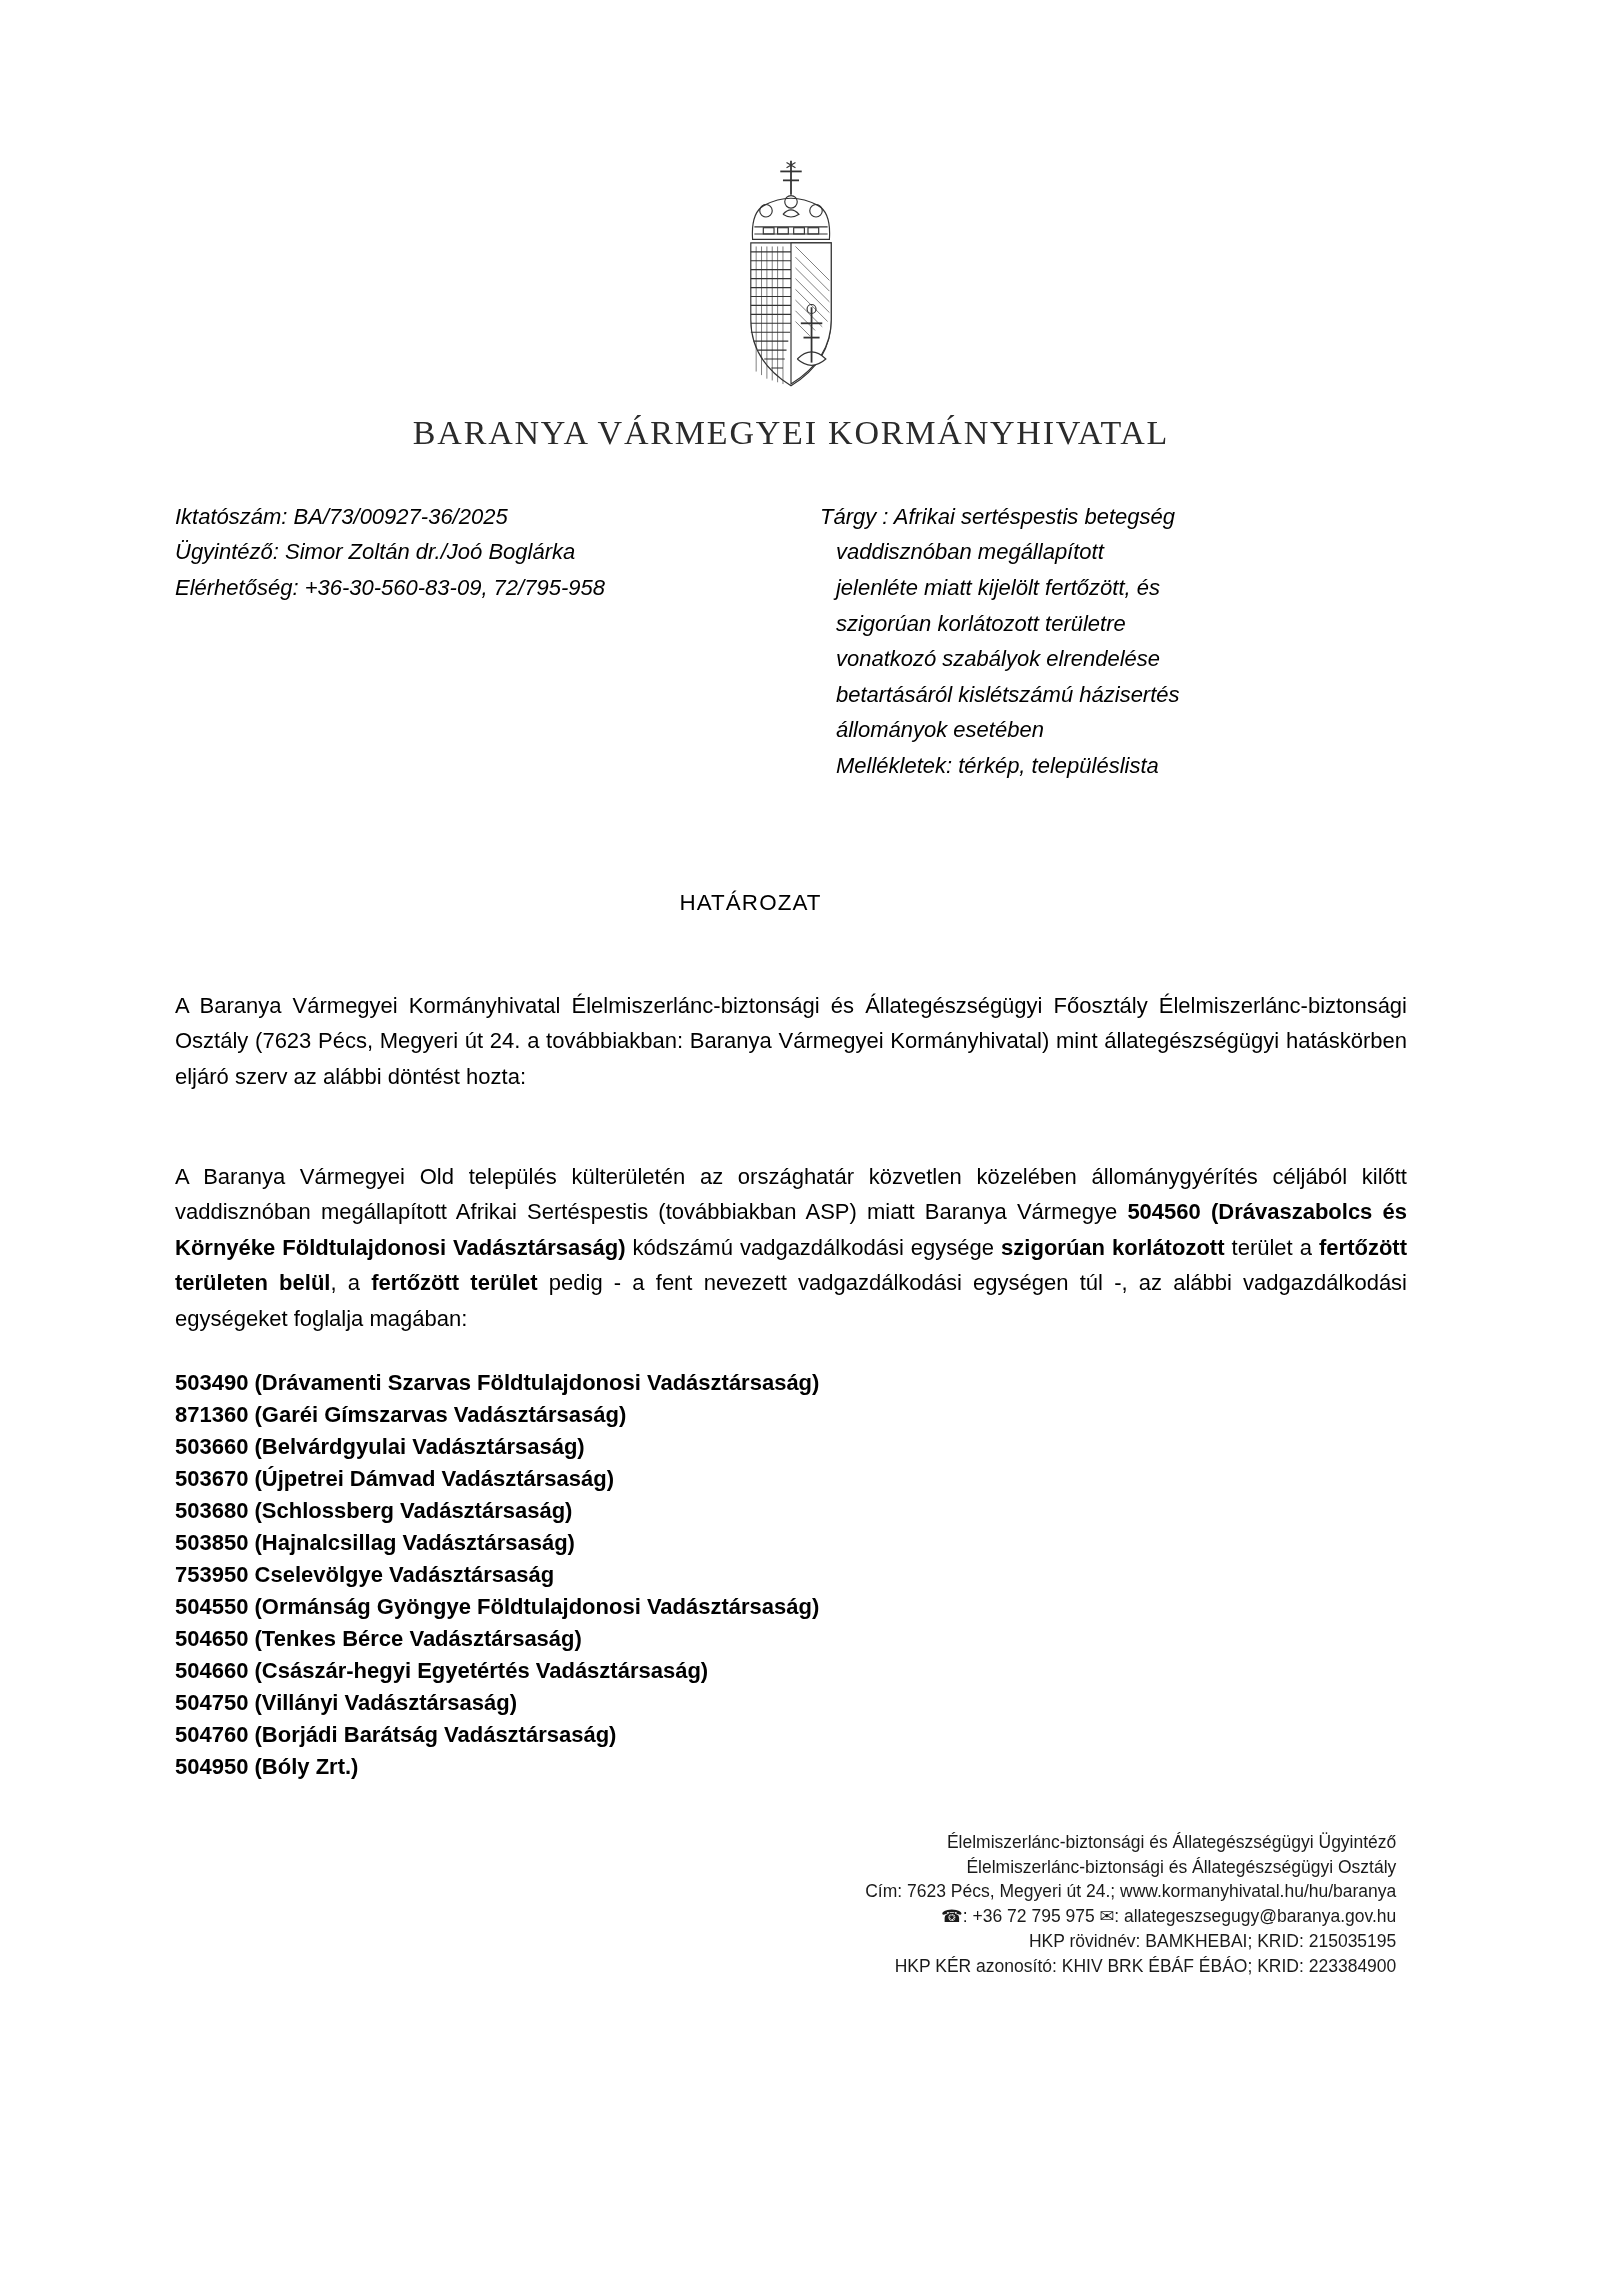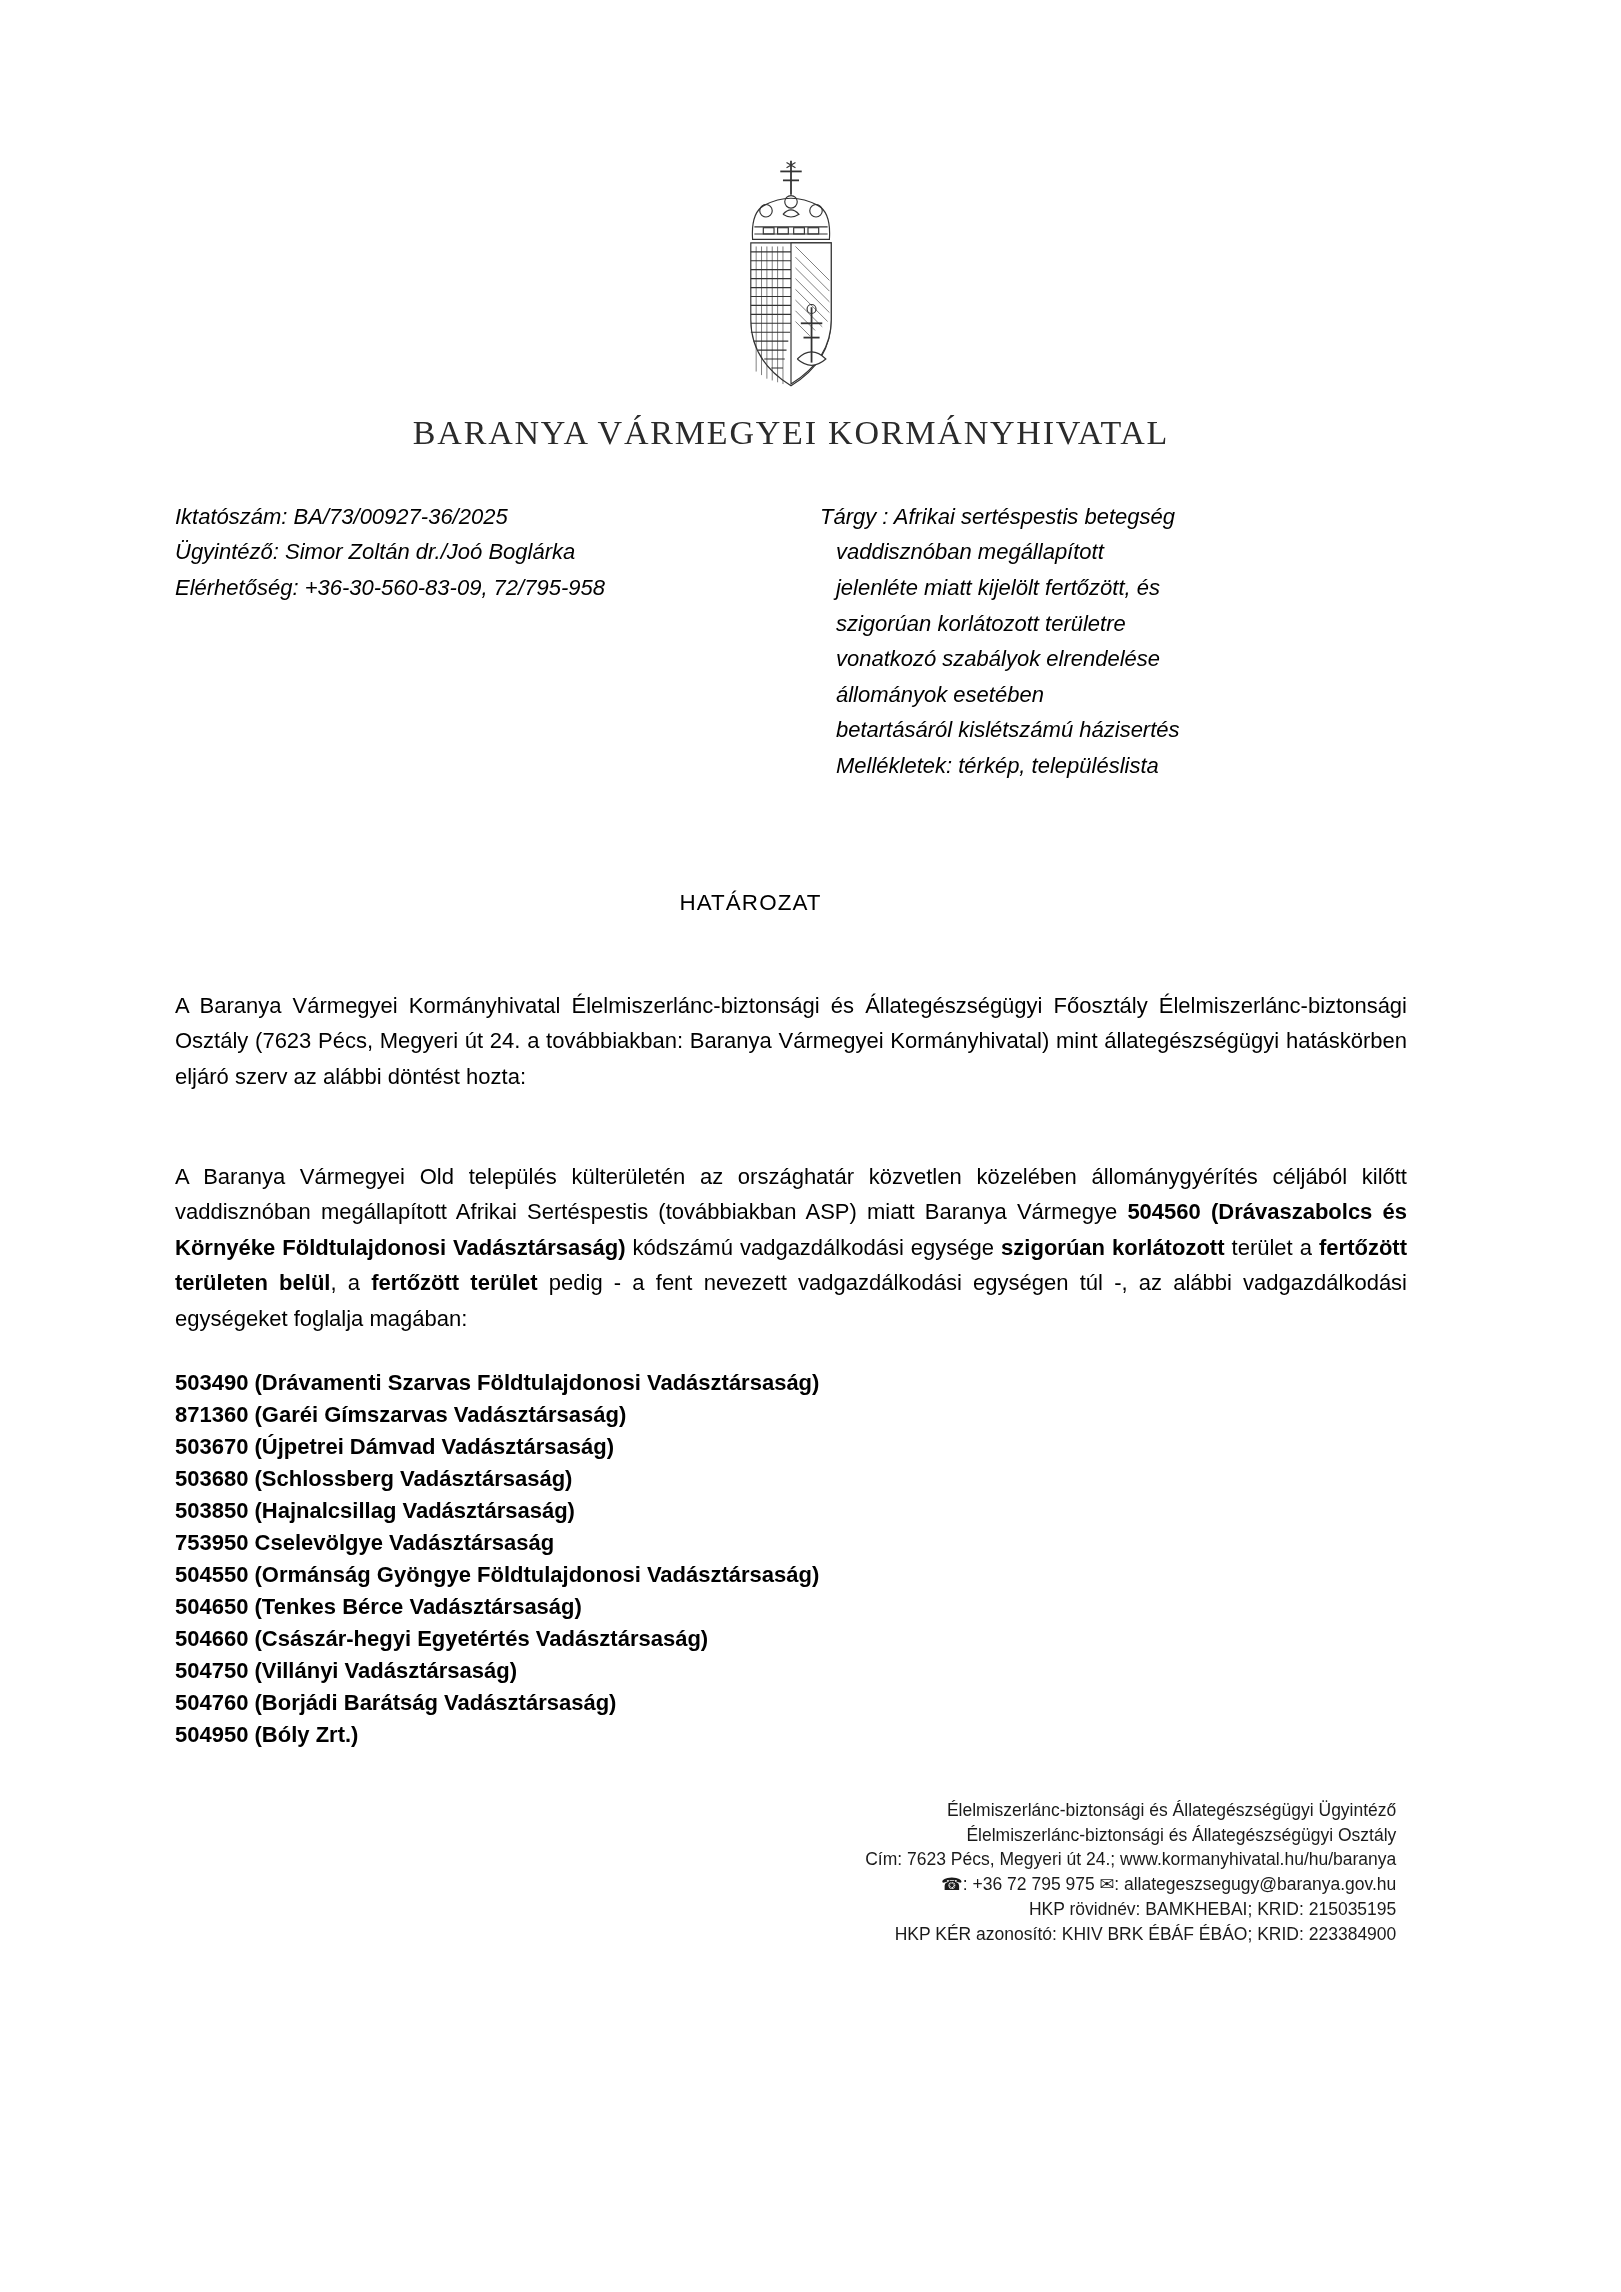--- a/index.html
+++ b/index.html
@@ -164,37 +164,38 @@
       <div>Iktatószám: BA/73/00927-36/2025</div>
       <div>Ügyintéző: Simor Zoltán dr./Joó Boglárka</div>
       <div>Elérhetőség: +36-30-560-83-09, 72/795-958</div>
     </div>
     <div class="meta-right">
       <div>Tárgy : Afrikai sertéspestis betegség</div>
       <div class="indent">vaddisznóban  megállapított</div>
       <div class="indent">jelenléte miatt kijelölt fertőzött, és</div>
       <div class="indent">szigorúan korlátozott területre</div>
       <div class="indent">vonatkozó szabályok elrendelése</div>
+      <div class="indent">betartásáról kislétszámú házisertés</div>
       <div class="indent">állományok esetében</div>
-      <div class="indent">betartásáról kislétszámú házisertés</div>
       <div class="indent">Mellékletek: térkép, településlista</div>
     </div>
   </div>
 
   <div class="doc-title">HATÁROZAT</div>
 
   <div class="body-text">
     <p><span>A Baranya Vármegyei Kormányhivatal Élelmiszerlánc-biztonsági és Állategészségügyi Főosztály Élelmiszerlánc-biztonsági Osztály (7623 Pécs, Megyeri út 24. a továbbiakban: Baranya Vármegyei Kormányhivatal) mint állategészségügyi hatáskörben eljáró szerv az alábbi döntést hozta</span><span>:</span></p>
 
     <p class="gap-para"><span>A Baranya Vármegyei Old település külterületén az országhatár közvetlen közelében állománygyérítés céljából kilőtt vaddisznóban megállapított Afrikai Sertéspestis (továbbiakban ASP) miatt Baranya Vármegye </span><span class="b">504560 (Drávaszabolcs és Környéke Földtulajdonosi Vadásztársaság)</span><span> kódszámú vadgazdálkodási egysége </span><span class="b">szigorúan korlátozott</span><span> terület a </span><span class="b">fertőzött területen belül</span><span>, a </span><span class="b">fertőzött terület</span><span> pedig - a fent nevezett vadgazdálkodási egységen túl -, az alábbi vadgazdálkodási egységeket foglalja magában:</span></p>
   </div>
 
   <div class="code-list">
     <div>503490 (Drávamenti Szarvas Földtulajdonosi Vadásztársaság)</div>
     <div>871360 (Garéi Gímszarvas Vadásztársaság)</div>
+    <div>503660 (Belvárdgyulai Vadásztársaság)</div>
     <div>503670 (Újpetrei Dámvad Vadásztársaság)</div>
     <div>503680 (Schlossberg Vadásztársaság)</div>
     <div>503850 (Hajnalcsillag Vadásztársaság)</div>
     <div>753950 Cselevölgye Vadásztársaság</div>
     <div>504550 (Ormánság Gyöngye Földtulajdonosi Vadásztársaság)</div>
     <div>504650 (Tenkes Bérce Vadásztársaság)</div>
     <div>504660 (Császár-hegyi Egyetértés Vadásztársaság)</div>
     <div>504750 (Villányi Vadásztársaság)</div>
     <div>504760 (Borjádi Barátság Vadásztársaság)</div>
     <div>504950 (Bóly Zrt.)</div>

